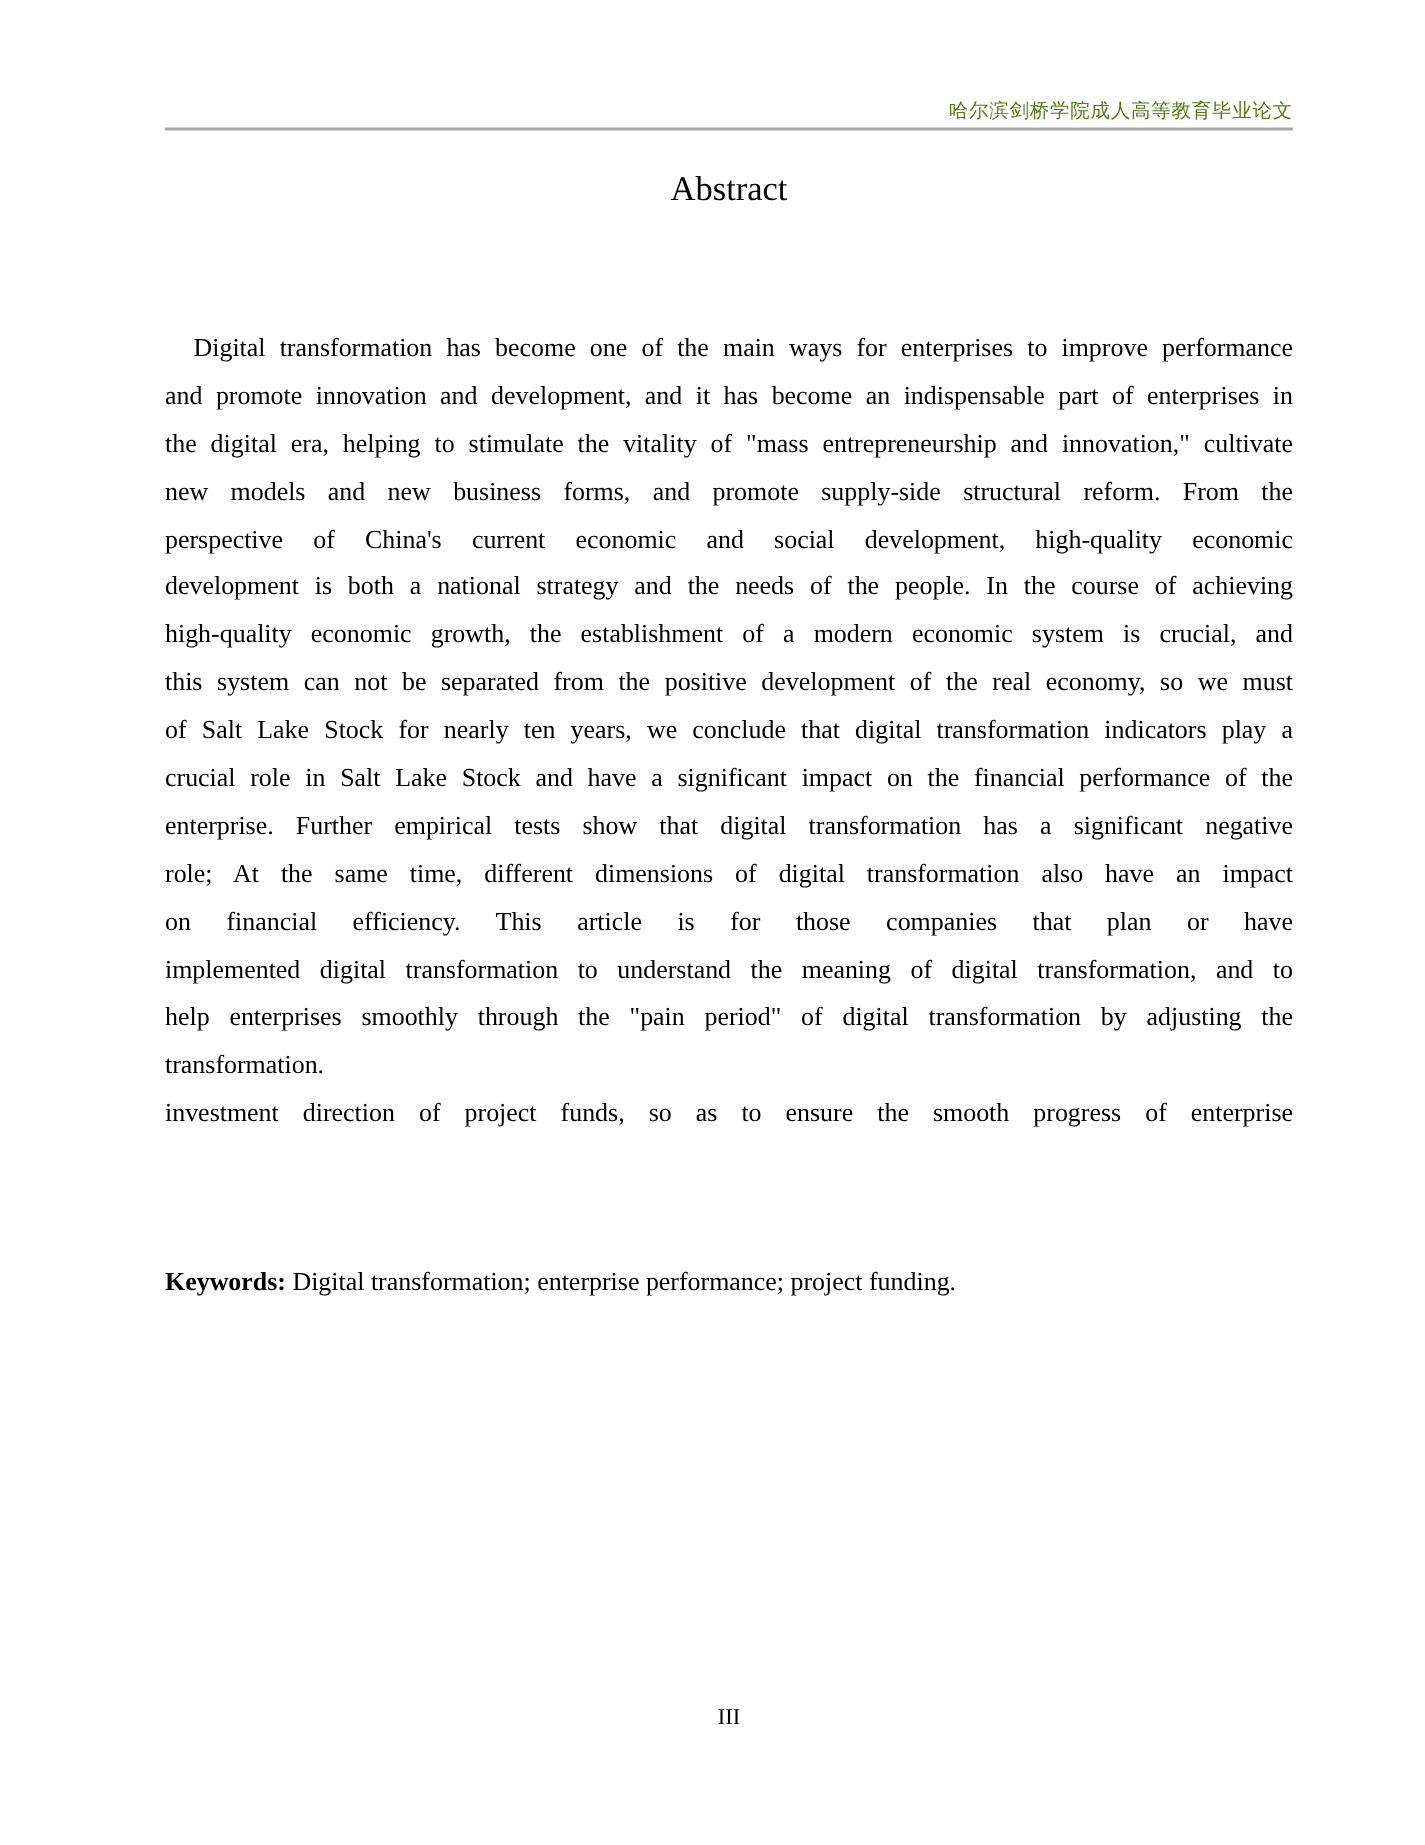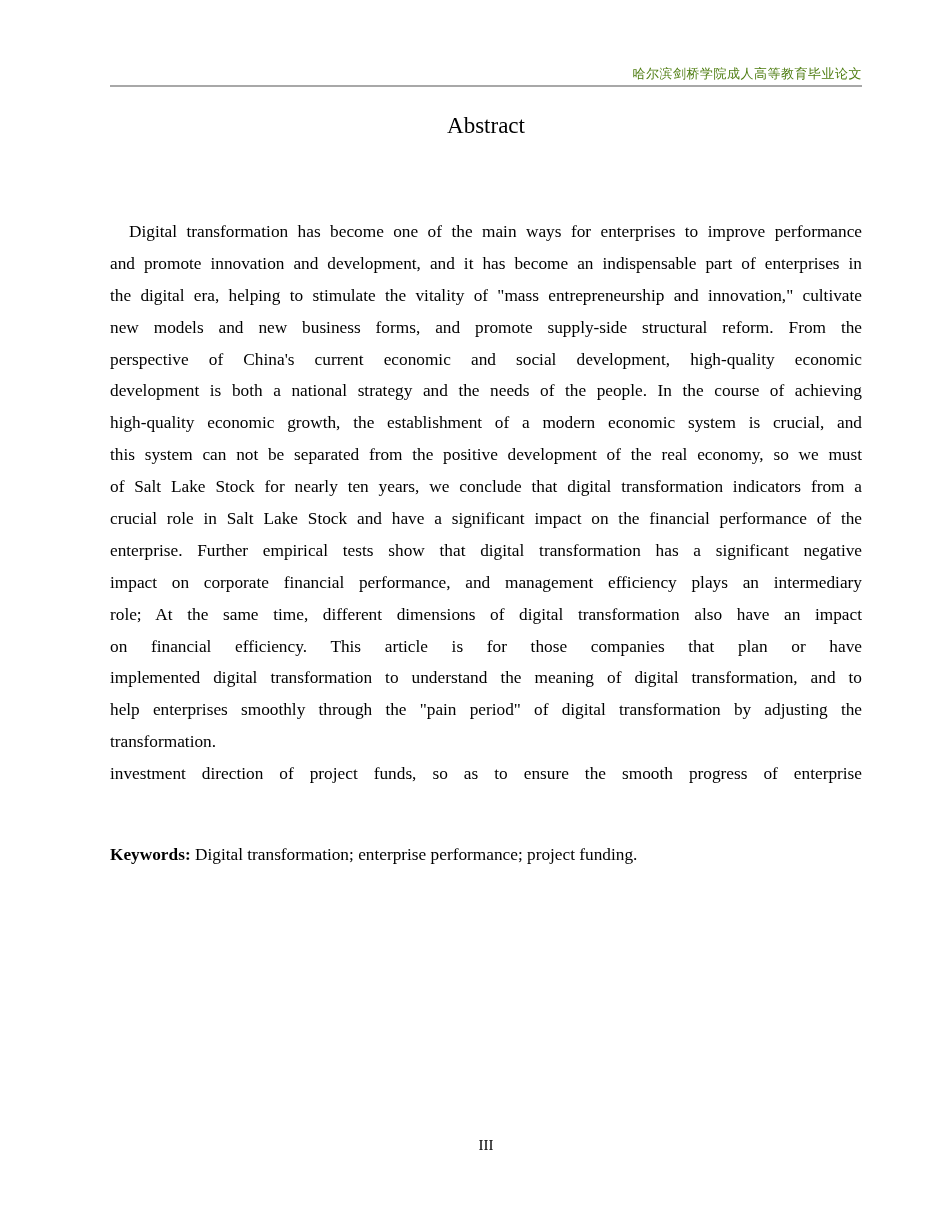--- a/index.html
+++ b/index.html
@@ -97,24 +97,23 @@
 
 <div class="abstract-body">
   <span class="line first">Digital transformation has become one of the main ways for enterprises to improve performance</span>
   <span class="line">and promote innovation and development, and it has become an indispensable part of enterprises in</span>
   <span class="line">the digital era, helping to stimulate the vitality of "mass entrepreneurship and innovation," cultivate</span>
   <span class="line">new models and new business forms, and promote supply-side structural reform. From the</span>
   <span class="line">perspective of China's current economic and social development, high-quality economic</span>
   <span class="line">development is both a national strategy and the needs of the people. In the course of achieving</span>
   <span class="line">high-quality economic growth, the establishment of a modern economic system is crucial, and</span>
   <span class="line">this system can not be separated from the positive development of the real economy, so we must</span>
-  <span class="line">of Salt Lake Stock for nearly ten years, we conclude that digital transformation indicators from a</span>
+  <span class="line">of Salt Lake Stock for nearly ten years, we conclude that digital transformation indicators play a</span>
   <span class="line">crucial role in Salt Lake Stock and have a significant impact on the financial performance of the</span>
   <span class="line">enterprise. Further empirical tests show that digital transformation has a significant negative</span>
-  <span class="line">impact on corporate financial performance, and management efficiency plays an intermediary</span>
   <span class="line">role; At the same time, different dimensions of digital transformation also have an impact</span>
   <span class="line">on financial efficiency. This article is for those companies that plan or have</span>
   <span class="line">implemented digital transformation to understand the meaning of digital transformation, and to</span>
   <span class="line">help enterprises smoothly through the "pain period" of digital transformation by adjusting the</span>
   <span class="line last">transformation.</span>
   <span class="line">investment direction of project funds, so as to ensure the smooth progress of enterprise</span>
 </div>
 
 <div class="keywords">
   <span class="kw-label">Keywords:</span><span> Digital transformation; enterprise performance; project funding.</span>

